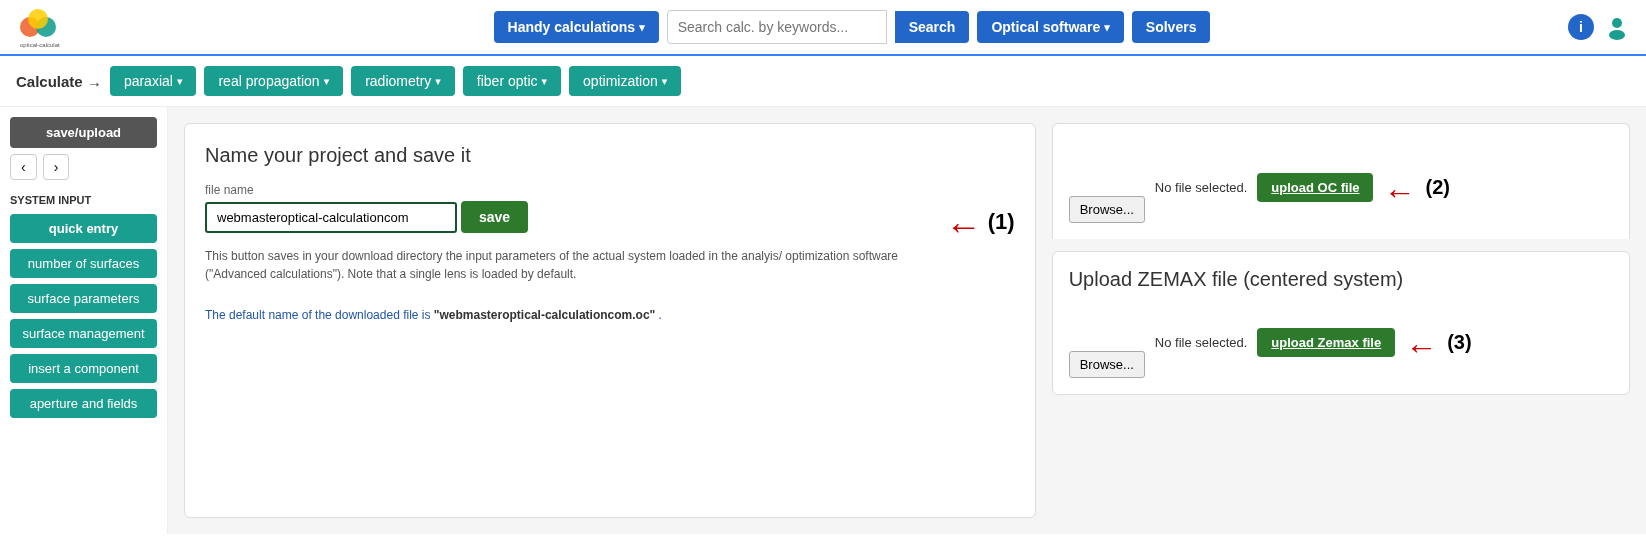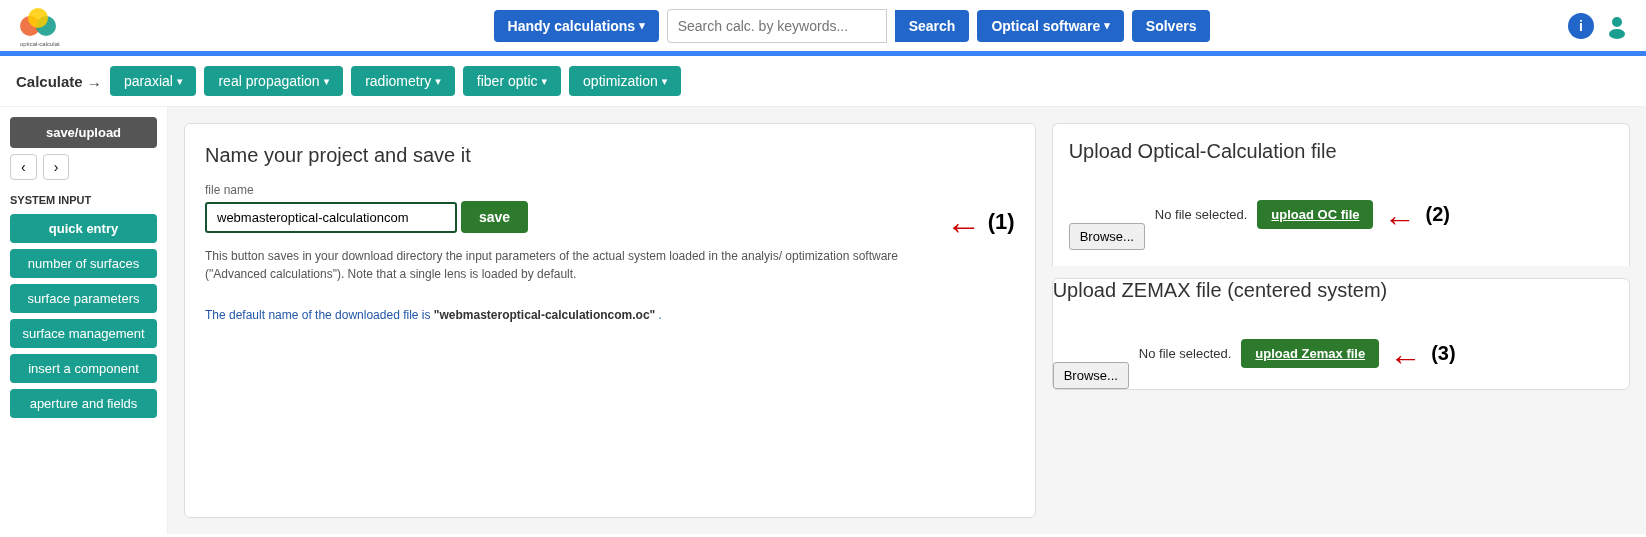--- a/index.html
+++ b/index.html
@@ -3,21 +3,21 @@
   <meta charset="utf-8">
   <style>
     * { box-sizing: border-box; margin: 0; padding: 0; }
     body { font-family: Arial, sans-serif; font-size: 14px; background: #fff; }
 
     
     .header {
       display: flex;
       align-items: center;
       padding: 8px 16px;
-      border-bottom: 5px solid #3b82f6;
+      border-bottom: 2px solid #3b82f6;
       background: #fff;
       height: 56px;
     }
     .logo-area {
       display: flex;
       align-items: center;
       min-width: 120px;
     }
     .logo-circle {
       width: 44px;
@@ -302,20 +302,21 @@
       background: #fff;
       border: 1px solid #ddd;
       border-radius: 6px 6px 0 0;
       padding: 16px;
       border-bottom: none;
     }
     .upload-card-bottom {
       background: #fff;
       border: 1px solid #ddd;
       border-radius: 0 0 6px 6px;
+      padding: 16px;
       margin-top: 8px;
       border-radius: 6px;
     }
 
     .annotation-inline {
       display: flex;
       align-items: center;
       gap: 6px;
     }
   </style>
@@ -392,21 +393,20 @@
         <div class="annotation-inline" style="margin-left:20px; margin-top: 60px;">
           <span style="color:#cc0000; font-size:36px; font-weight:bold; line-height:1;">←</span>
           <span style="font-size:22px; font-weight:bold;">(1)</span>
         </div>
       </div>
     </div>
 
     <div class="right-cards">
 
       <div class="upload-card-top">
-        <h2 class="card-title">Upload Optical-Calculation file</h2>
         <div class="upload-row">
           <button class="btn-browse">Browse...</button>
           <span class="no-file-text">No file selected.</span>
           <button class="btn-upload-green">upload OC file</button>
           <span style="color:#cc0000; font-size:32px; font-weight:bold; line-height:1;">←</span>
           <span style="font-size:20px; font-weight:bold;">(2)</span>
         </div>
       </div>
 
       <div class="upload-card-bottom" style="margin-top:12px;">

